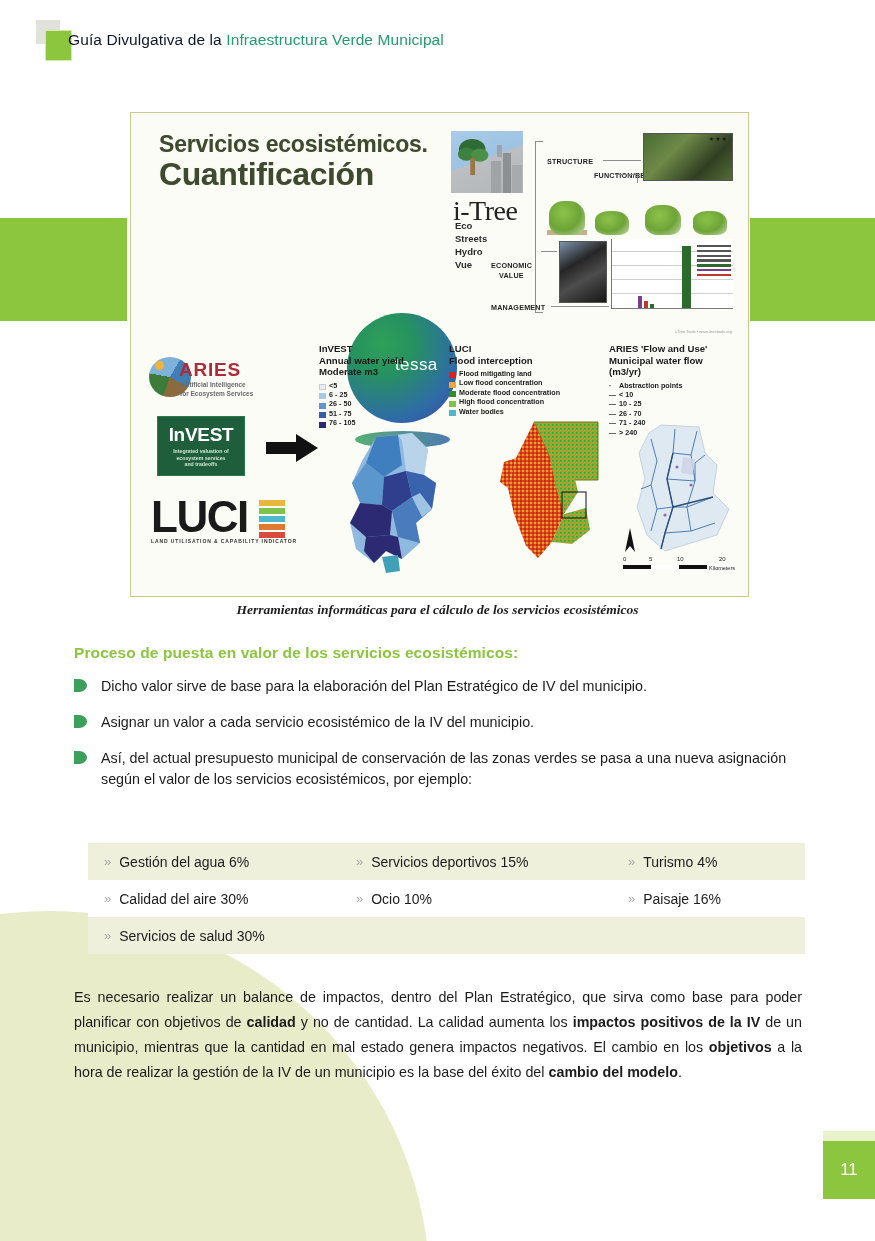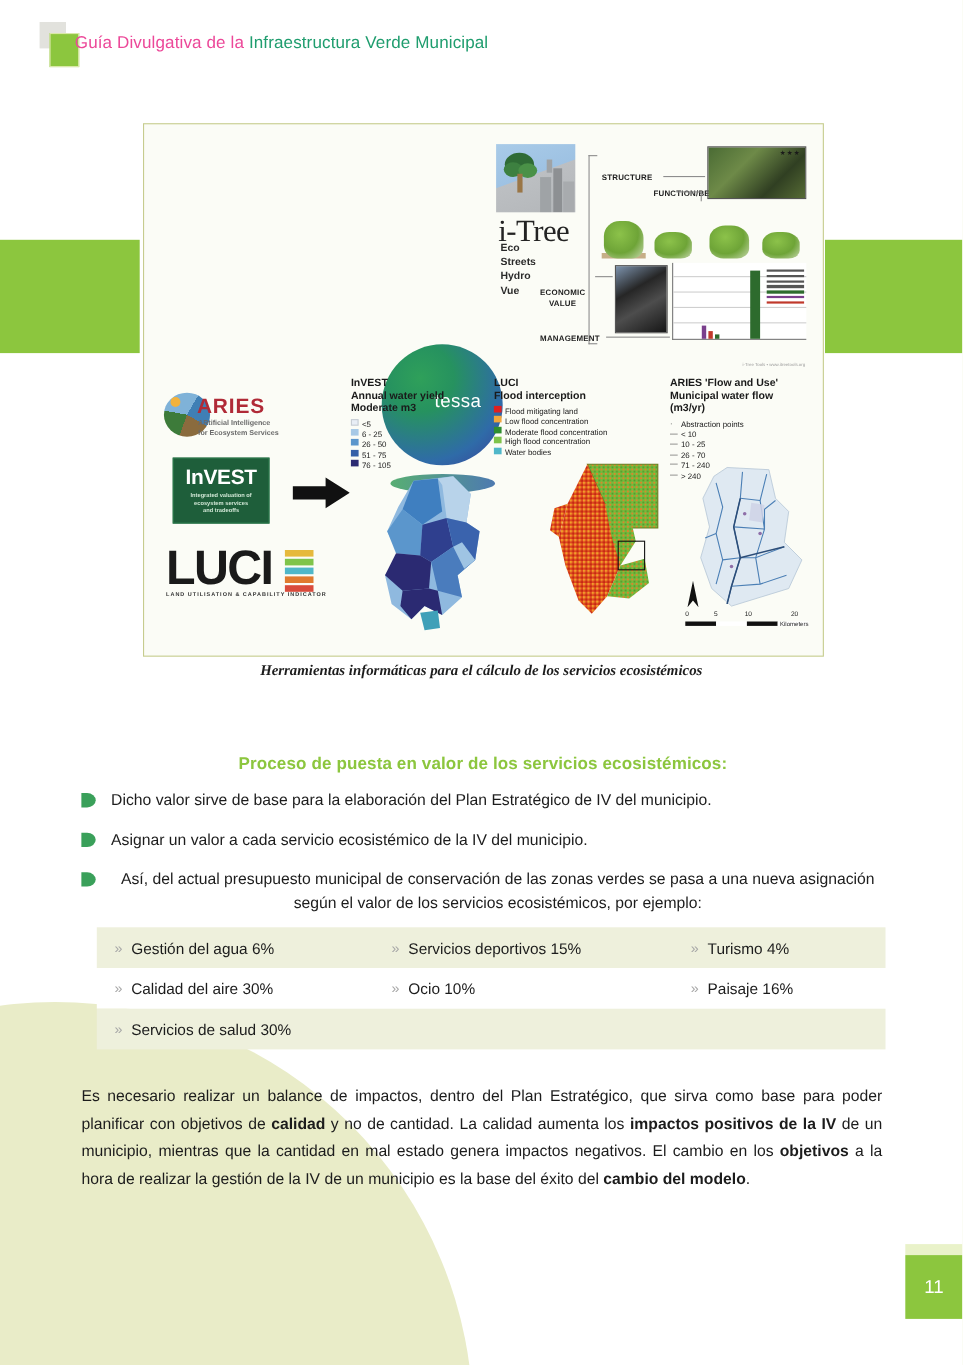--- a/index.html
+++ b/index.html
@@ -56,21 +56,21 @@
     width: 27px; height: 31px;
     background: #8cc63e;
     border: 1px solid #d9e8a8;
   }
   .header-title {
     position: absolute; left: 68px; top: 31px;
     font-size: 15.5px;
     letter-spacing: .1px;
     white-space: nowrap;
   }
-  .header-title .light { color: #ec4899; font-weight: normal; }
+  .header-title .light { color: #0f172a; font-weight: normal; }
   .header-title .bold  { color: #1f9d6e; font-weight: normal; }
 
   
   .figure-box {
     position: absolute;
     left: 130px; top: 112px;
     width: 619px; height: 485px;
     background: #fbfcf6;
     border: 1.5px solid #c6cc8e;
     z-index: 5;
@@ -186,21 +186,21 @@
     font-size: 44px; font-weight: bold; color: #1a1a1a; letter-spacing: -1.5px; line-height: 38px;
   }
   .luci-sub { font-size: 5px; color: #333; letter-spacing: .9px; margin-top: 2px; font-weight: bold; }
   .luci-bars { position: absolute; left: 108px; top: 2px; width: 26px; }
   .luci-bars i { display: block; height: 6px; margin-bottom: 2px; }
 
   
   .legend { position: absolute; font-size: 9px; color: #1a1a1a; }
   .legend .lt { font-weight: bold; font-size: 9.6px; line-height: 11.5px; }
   .legend ul { list-style: none; margin-top: 3px; }
-  .legend li { display: flex; align-items: flex-start; font-size: 7.2px; line-height: 9.4px; white-space: nowrap; }
+  .legend li { display: flex; align-items: flex-end; font-size: 7.2px; line-height: 9.4px; white-space: nowrap; font-weight: bold; }
   .legend li .sw { width: 7px; height: 6px; margin-right: 3px; flex: 0 0 auto; }
   .legend li .dash { width: 7px; margin-right: 3px; color: #333; font-size: 7px; }
 
   
   .map { position: absolute; }
   .map-invest { left: 205px; top: 318px; width: 130px; height: 148px; }
   .map-luci   { left: 355px; top: 305px; width: 128px; height: 160px; }
   .map-aries  { left: 490px; top: 310px; width: 120px; height: 150px; }
   .map svg { display: block; }
   .scalebar { position: absolute; left: 492px; top: 443px; width: 112px; font-size: 6px; color: #222; }
@@ -215,21 +215,21 @@
   .caption {
     position: absolute; left: 0; right: 0; top: 602px;
     text-align: center;
     font-family: "Liberation Serif", serif;
     font-style: italic; font-weight: bold;
     font-size: 13.5px; color: #1d1d1d;
     z-index: 6;
   }
 
   
-  .content { position: absolute; left: 74px; top: 686px; width: 730px; z-index: 6; text-align: center; }
+  .content { position: absolute; left: 74px; top: 644px; width: 730px; z-index: 6; }
   .sec-heading {
     color: #8cc63e; font-weight: bold; font-size: 15.5px; letter-spacing: .1px;
   }
   .bullets { margin-top: 14px; }
   .bullet { display: flex; margin-bottom: 15px; }
   .bullet .mk {
     flex: 0 0 auto; width: 13px; height: 13px; margin-top: 3px; margin-right: 14px;
     background: #3aa05a;
     border-radius: 0 60% 60% 0 / 0 50% 50% 0;
   }
@@ -284,20 +284,24 @@
       <div class="logo-back"></div>
       <div class="logo-front"></div>
     </div>
     <div class="header-title">
       <span class="light">Guía Divulgativa de la </span><span class="bold">Infraestructura Verde Municipal</span>
     </div>
   </div>
 
   <div class="figure-box">
 
+    <div class="fig-title">
+      <div class="l1">Servicios ecosistémicos.</div>
+      <div class="l2">Cuantificación</div>
+    </div>
 
     <div class="tessa-wrap">
       <div class="tessa-ball"></div>
       <div class="tessa-label">tessa</div>
       <div class="tessa-shadow"></div>
     </div>
 
     <div class="itree">
       <div class="itree-logo-img">
         <svg class="itree-tree" viewBox="0 0 40 42">

